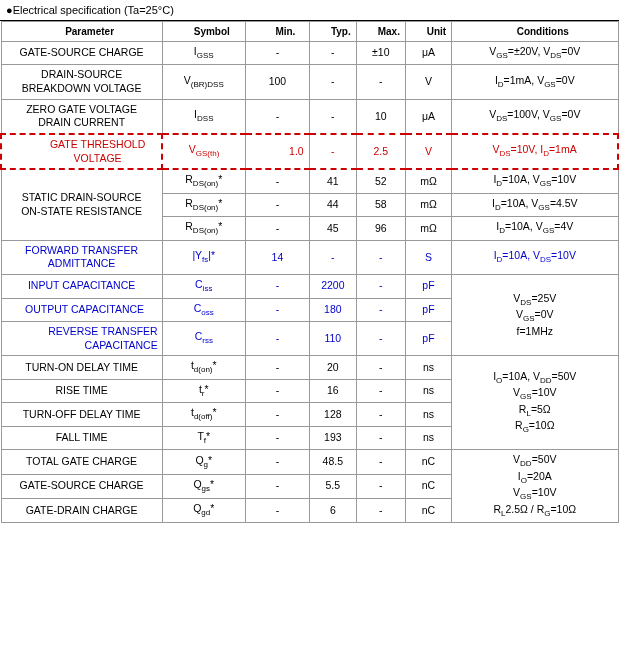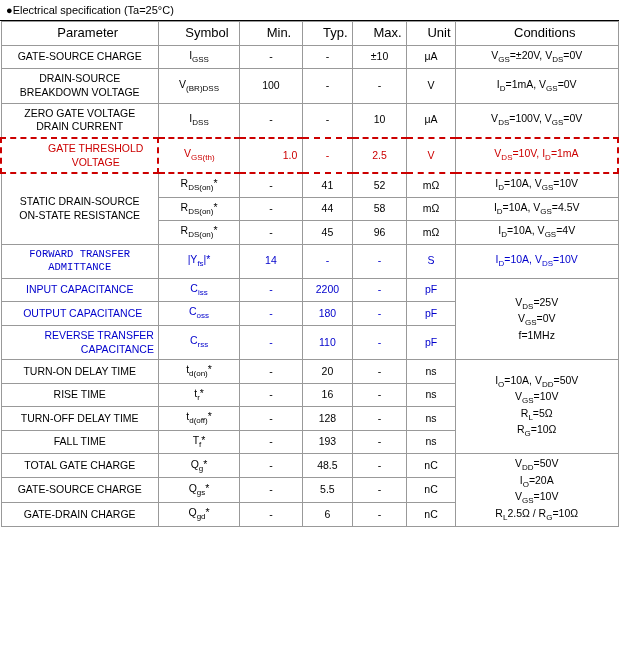--- a/index.html
+++ b/index.html
@@ -22,22 +22,22 @@
     }
     th, td {
       border: 1px solid #999;
       padding: 3px 4px;
       text-align: center;
       vertical-align: middle;
       line-height: 1.3;
     }
     thead th {
       background: #fff;
-      font-weight: normal;
-      font-size: 13px;
+      font-weight: bold;
+      font-size: 10px;
       padding-left: 20px;
     }
     tbody tr td {
       font-size: 10.5px;
     }
     .param-col { width: 155px; }
     .symbol-col { width: 80px; }
     .min-col { width: 45px; }
     .typ-col { width: 45px; }
     .max-col { width: 45px; }
@@ -122,21 +122,21 @@
       <tr>
 
       <td>R<sub>DS(on)</sub>*</td>
       <td>-</td>
       <td>45</td>
       <td>96</td>
       <td>mΩ</td>
       <td>I<sub>D</sub>=10A, V<sub>GS</sub>=4V</td>
     </tr>
       <tr>
-    <td style="color:#0000cc;font-family:Liberation Mono, monospace;">FORWARD TRANSFER<br>ADMITTANCE</td>
+    <td style="color:#0000cc;">FORWARD TRANSFER<br>ADMITTANCE</td>
     <td style="color:#0000cc;">|Y<sub>fs</sub>|*</td>
     <td style="color:#0000cc;margin-left:30px;">14</td>
     <td style="color:#0000cc;">-</td>
     <td style="color:#0000cc;">-</td>
     <td style="color:#0000cc;">S</td>
     <td style="color:#0000cc;">I<sub>D</sub>=10A, V<sub>DS</sub>=10V</td>
   </tr>
       <tr>
       <td style="color:#0000cc;margin-left:42px;">INPUT CAPACITANCE</td>
       <td style="color:#0000cc;">C<sub>iss</sub></td>

